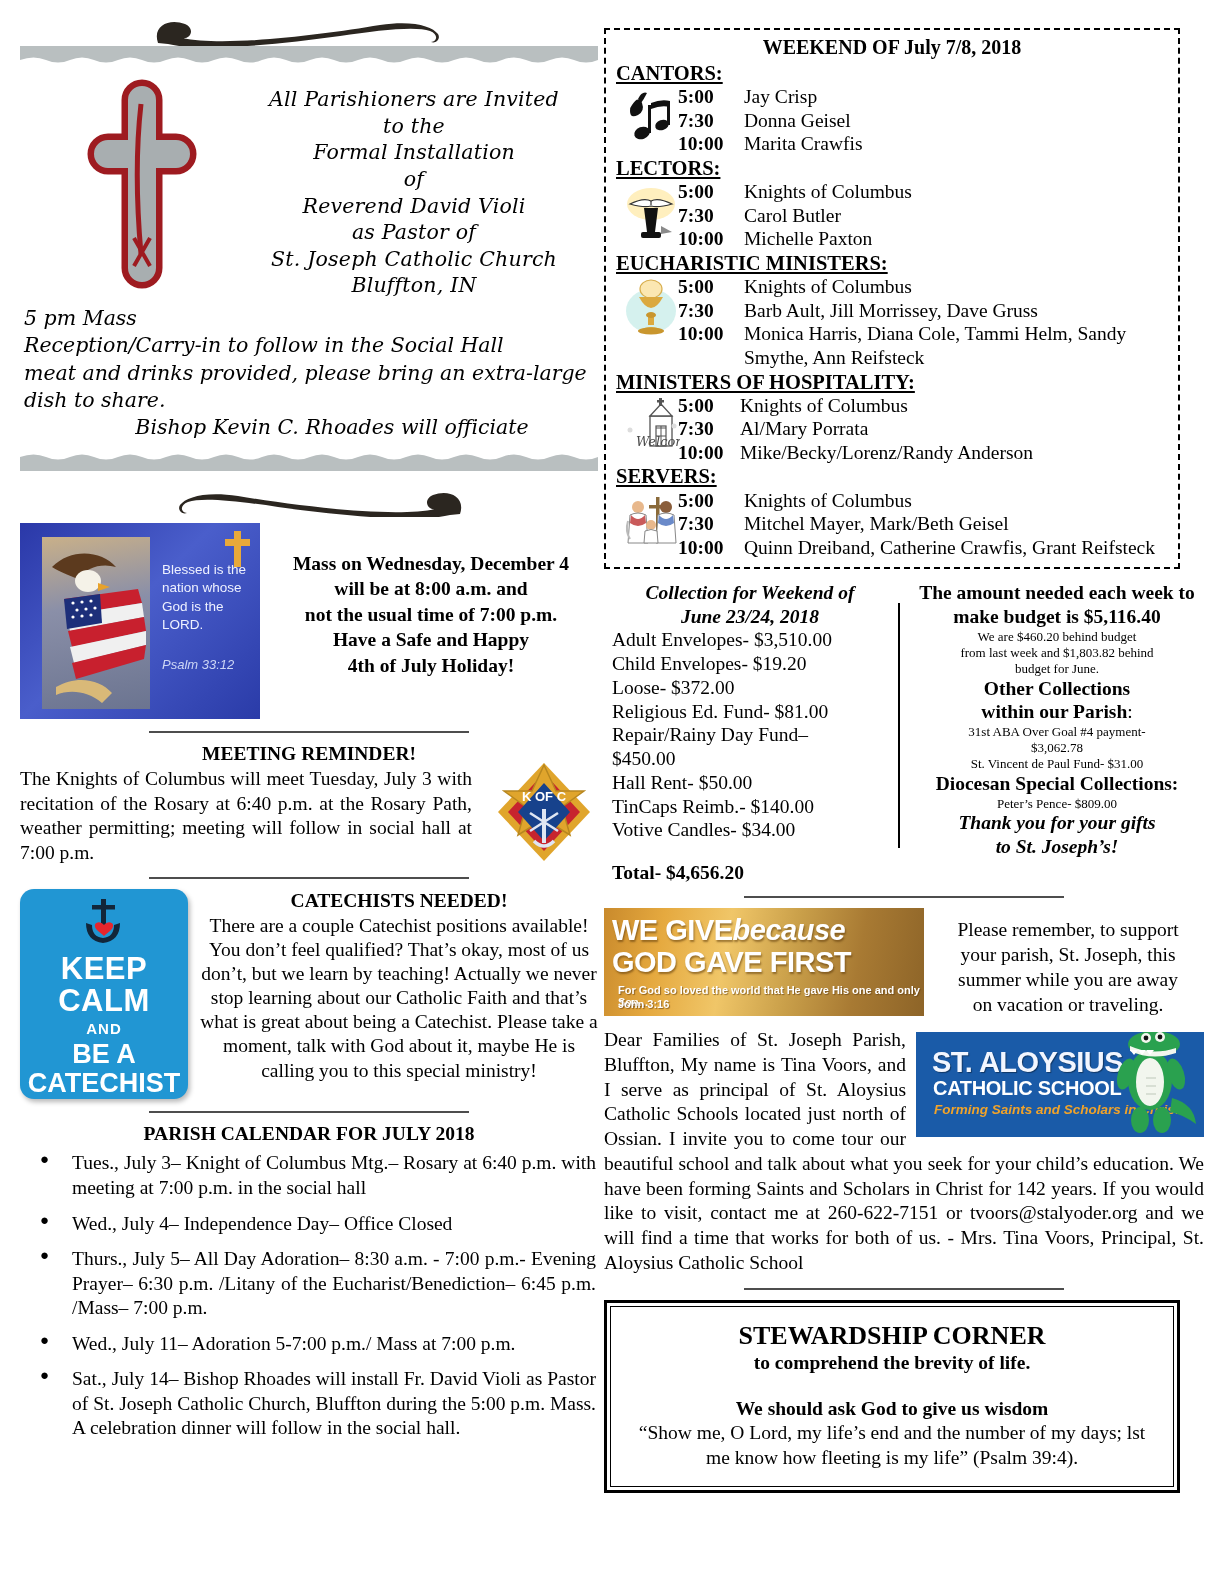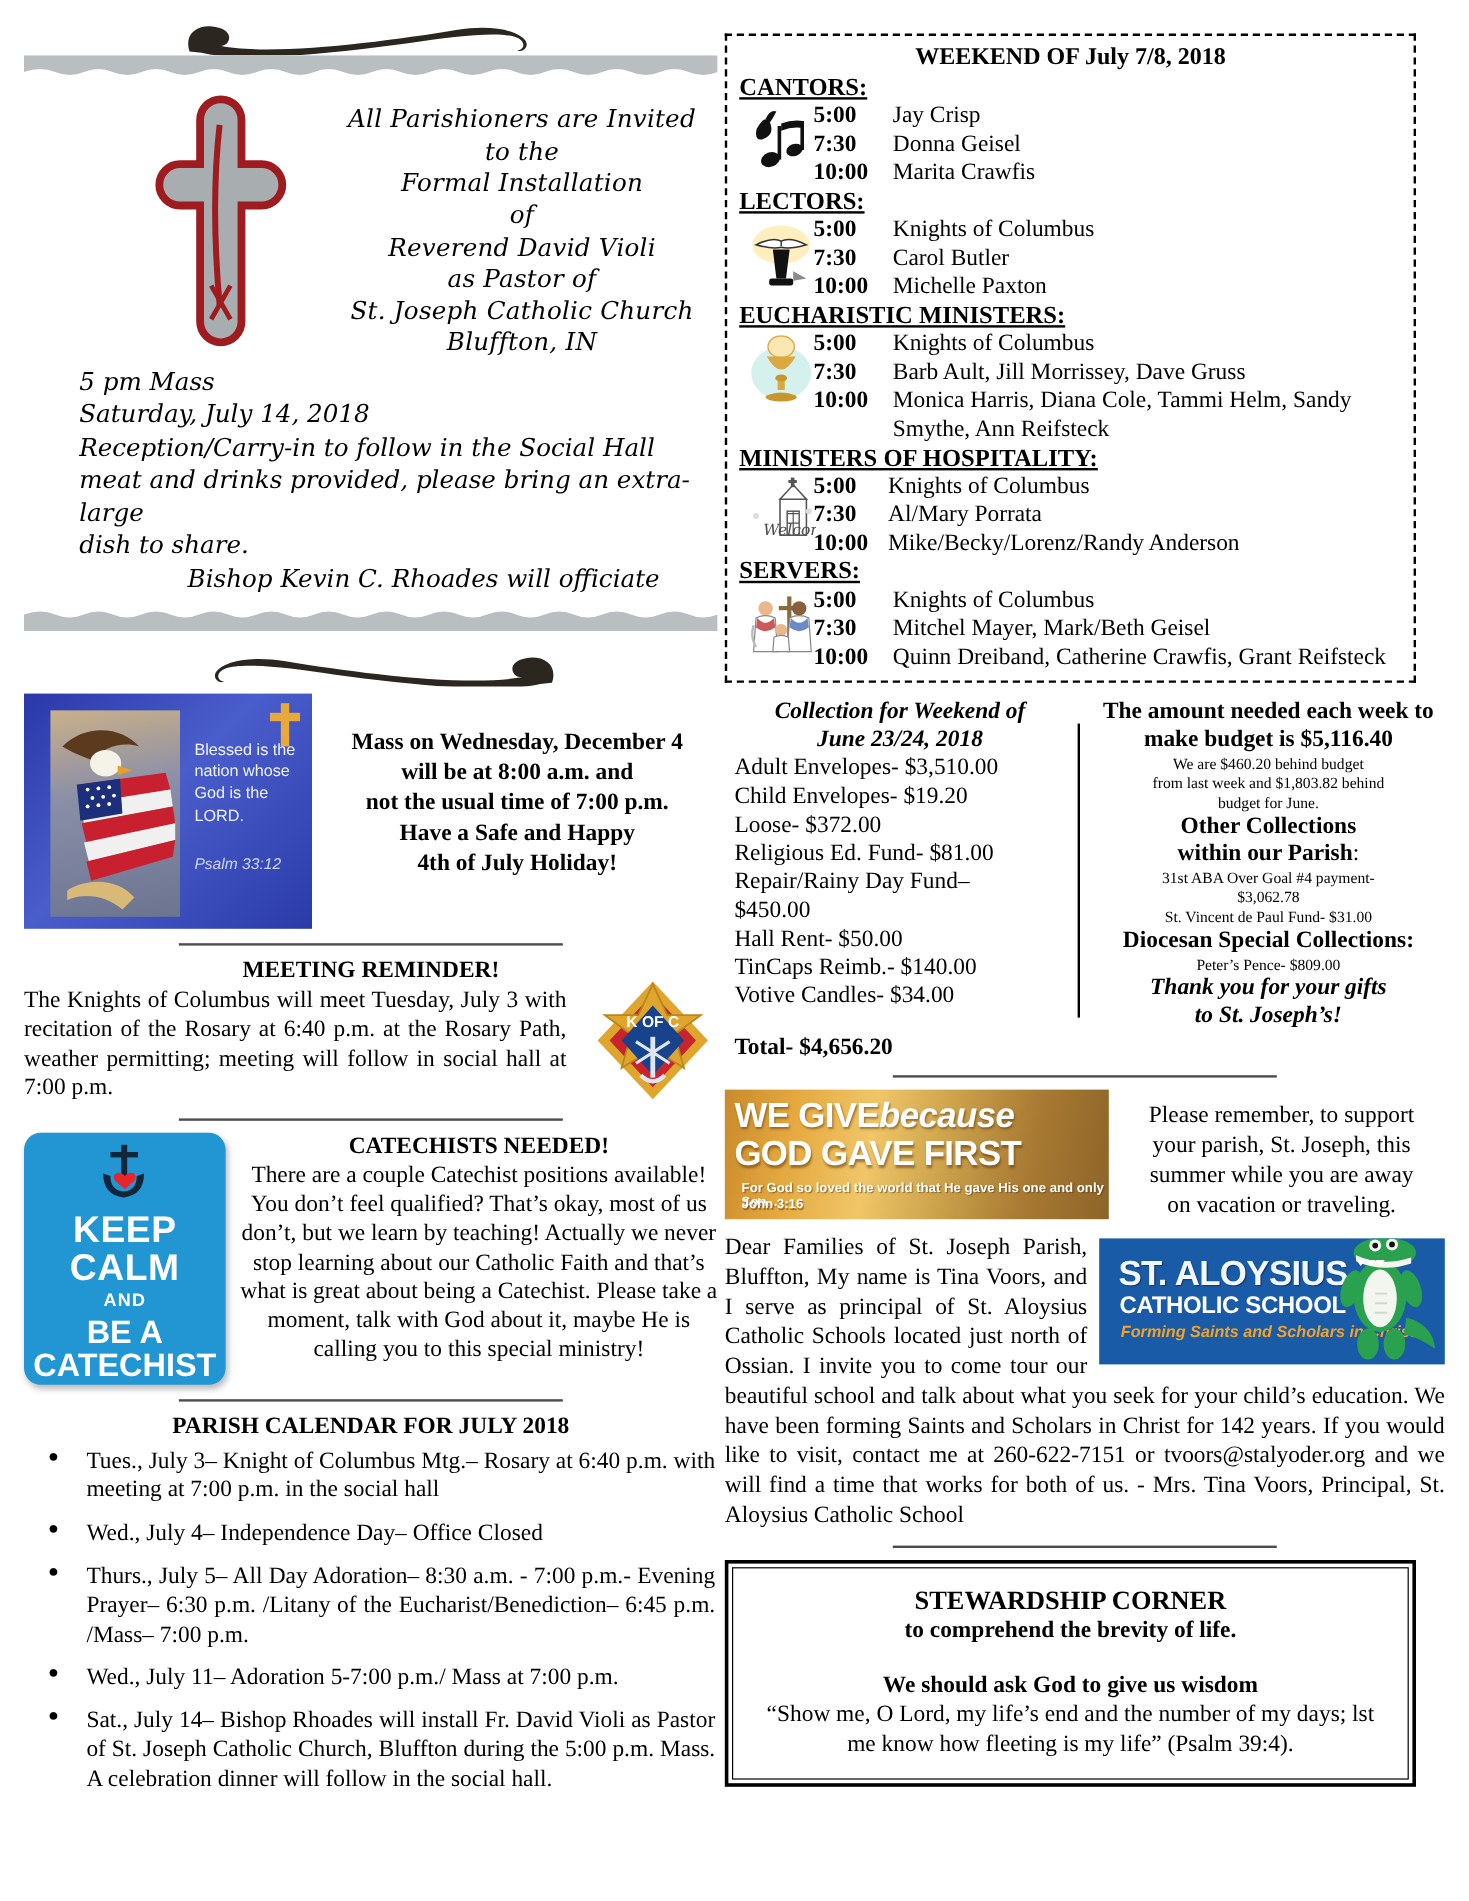--- a/index.html
+++ b/index.html
@@ -47,21 +47,20 @@
   .grey-band {
     width: 100%;
     height: 20px;
     display: block;
   }
 
   
   .invite-wrap {
     position: relative;
     margin-top: 8px;
-    margin-left: 42px;
   }
   .cross-art {
     position: absolute;
     left: 42px;
     top: 4px;
     width: 160px;
     height: 224px;
   }
   .invite-text {
     margin-left: 210px;
@@ -388,21 +387,21 @@
     padding: 3px;
     margin-top: 6px;
     width: 576px;
     box-sizing: border-box;
   }
   .stew-inner {
     border: 1.5px solid #000;
     padding: 14px 10px 16px 10px;
     text-align: center;
   }
-  .stew-title { font-weight: bold; font-size: 22px; }
+  .stew-title { font-weight: bold; font-size: 26px; }
   .stew-b { font-weight: bold; font-size: 19.5px; line-height: 1.25; margin-top: 22px; }
   .stew-q { font-size: 19.5px; line-height: 1.25; }
 </style>
 </head>
 <body>
 
 <div class="page">
 
   <div class="col-left">
 
@@ -437,21 +436,20 @@
         <div>to the</div>
         <div>Formal Installation</div>
         <div>of</div>
         <div>Reverend David Violi</div>
         <div>as Pastor of</div>
         <div>St. Joseph Catholic Church</div>
         <div>Bluffton, IN</div>
       </div>
       <div class="invite-details">
         <div>5 pm Mass</div>
-        <div>Saturday, July 14, 2018</div>
         <div>Reception/Carry-in to follow in the Social Hall</div>
         <div>meat and drinks provided, please bring an extra-large</div>
         <div>dish to share.</div>
       </div>
       <div class="invite-officiate">Bishop Kevin C. Rhoades will officiate</div>
     </div>
 
     <svg class="grey-band" style="margin-top:12px" viewBox="0 0 578 20" preserveAspectRatio="none">
       <path d="M0 6 Q14 1 26 6 Q38 11 50 6 Q62 1 74 6 Q86 11 98 6 Q110 1 122 6
                Q134 11 146 6 Q158 1 170 6 Q182 11 194 6 Q206 1 218 6 Q230 11 242 6

